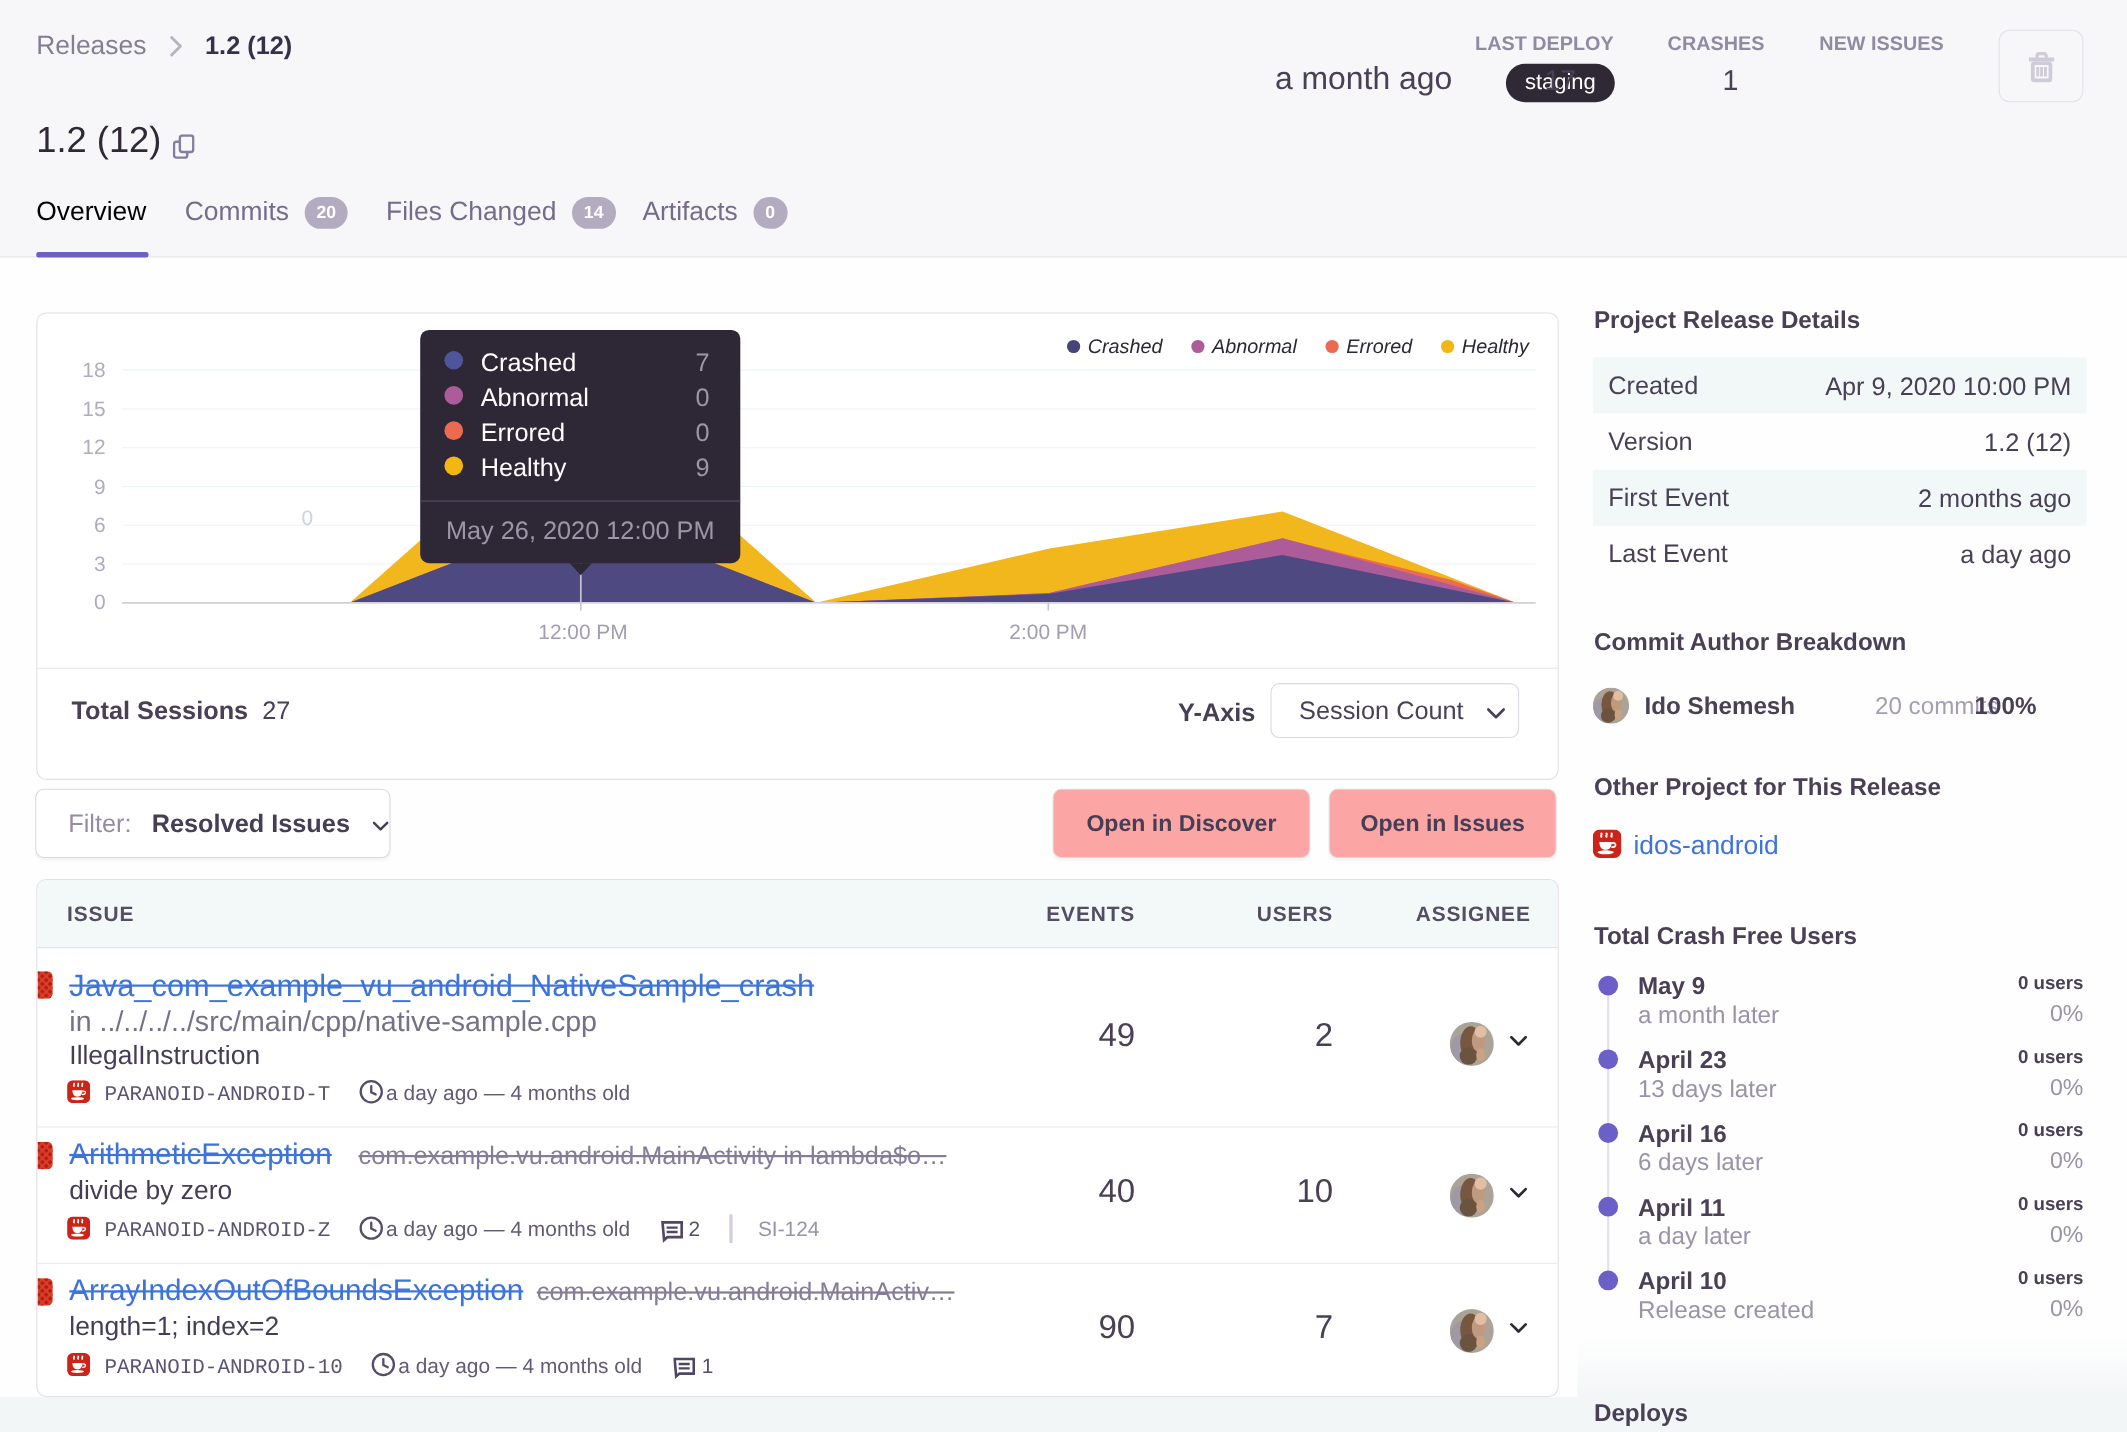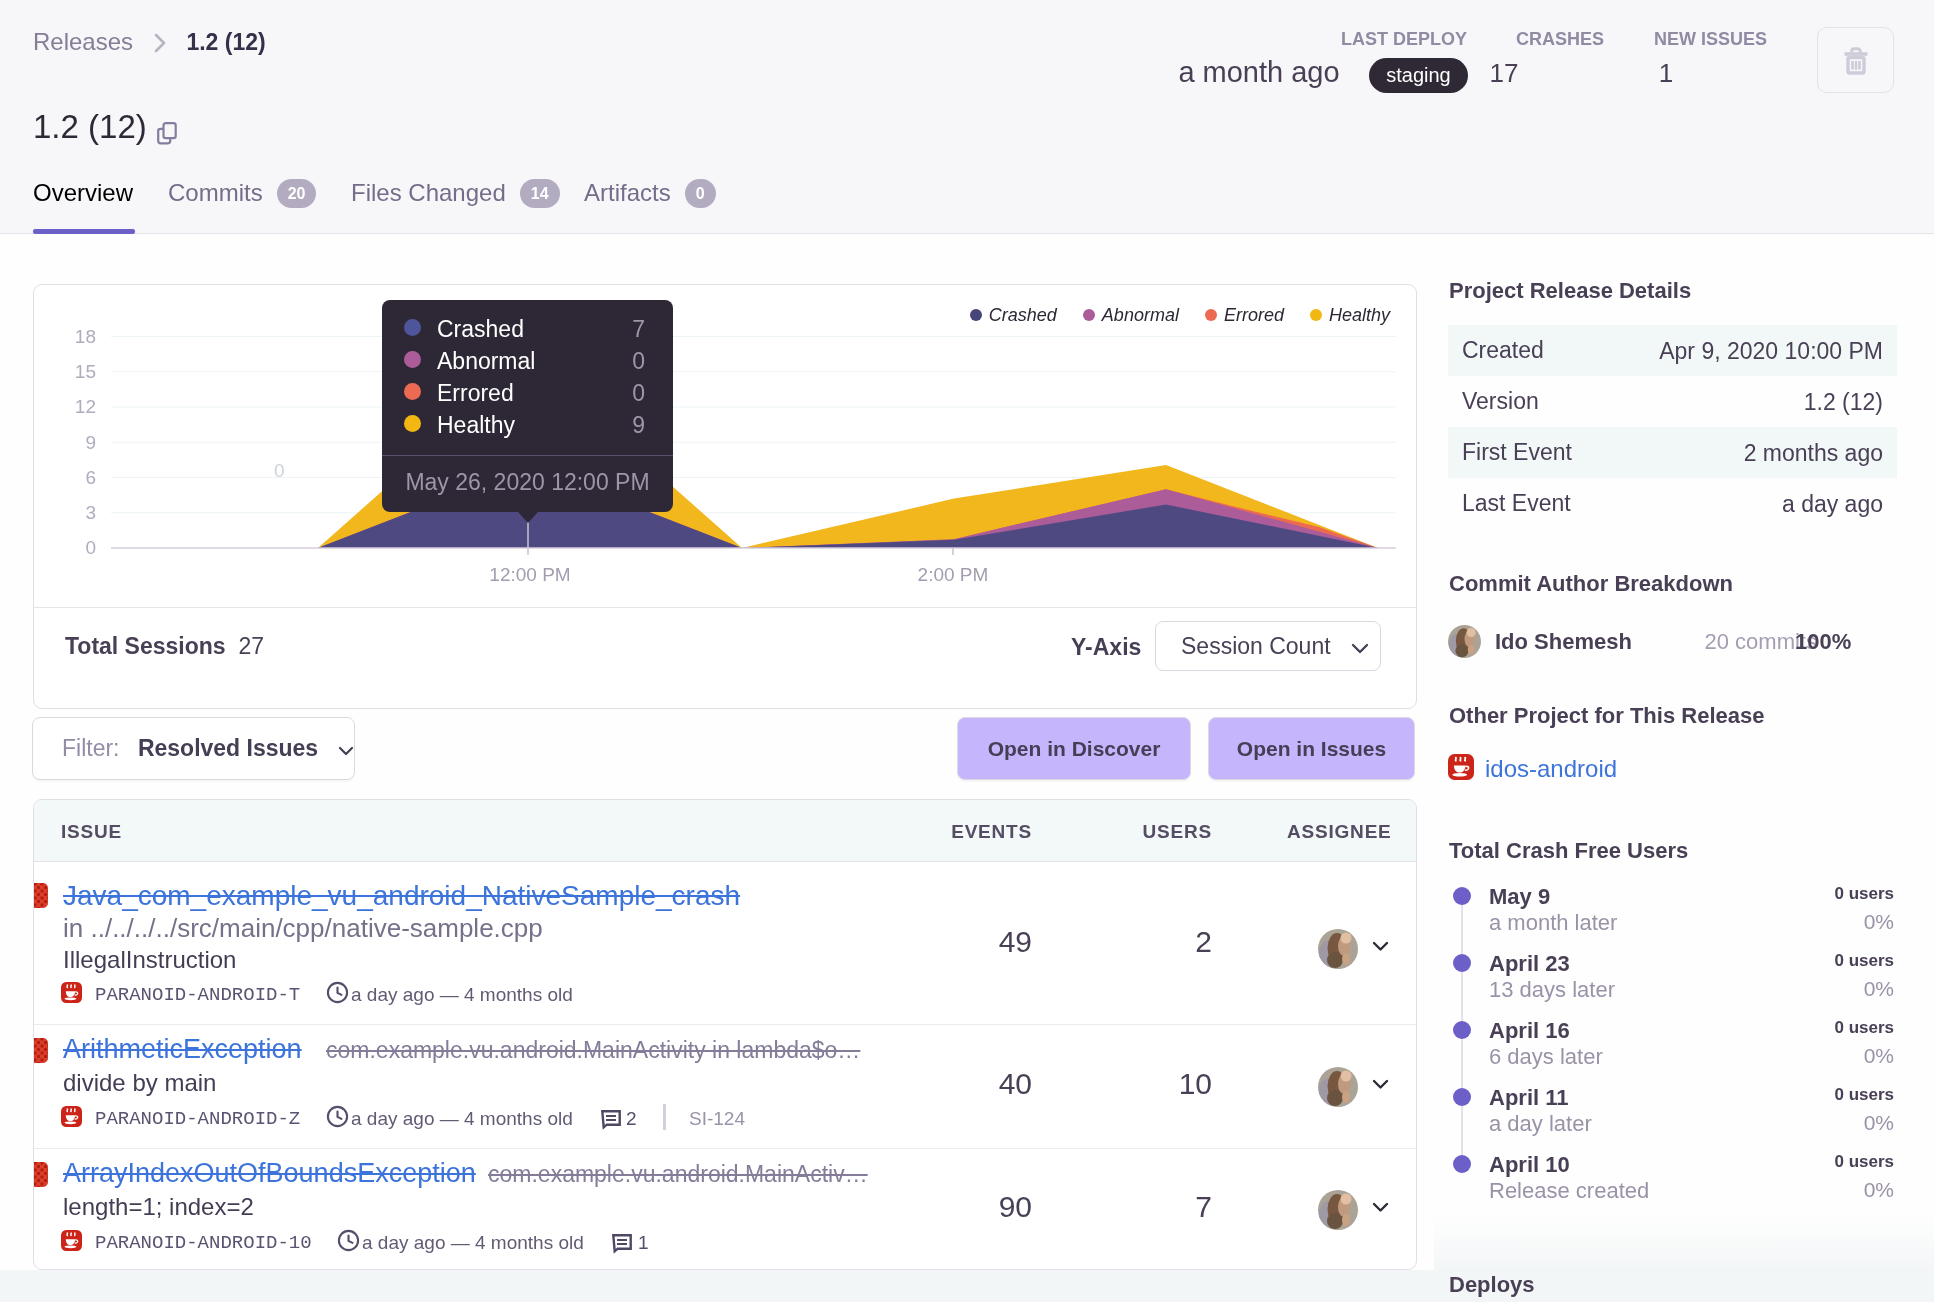--- a/index.html
+++ b/index.html
@@ -11,21 +11,21 @@
   position:relative;
   overflow:hidden;
 }
 .abs { position:absolute; }
 .bold { font-weight:bold; }
 .hdrband { left:0; top:0; width:1934px; height:233px; background:#f7f7f9; }
 .crumb { left:33px; top:28px; font-size:24px; color:#857d96; }
 .crumb .cur { color:#37304a; font-weight:bold; font-size:23px; }
 .h1 { left:33px; top:108px; font-size:33px; color:#2f2936; }
 .statlbl { top:29px; font-size:18px; font-weight:bold; color:#918aa3; text-align:right; }
-.statval { top:58px; font-size:26px; color:#494056; text-align:center; }
+.statval { top:58px; font-size:26px; color:#494056; text-align:left; }
 .pill { left:1369px; top:58px; width:99px; height:35px; background:#2f2936; border-radius:18px; color:#fff; font-size:20px; text-align:center; line-height:34px; }
 .trashbtn { left:1817px; top:27px; width:77px; height:66px; border:1px solid #e4e1e9; border-radius:10px; }
 .tab { top:179px; font-size:24px; color:#756c8a; }
 .tab.active { color:#000000; }
 .badge { display:inline-block; background:#b3acc1; color:#fff; font-size:16px; font-weight:bold; border-radius:15px; height:29px; line-height:29px; padding:0 11px; vertical-align:2px; margin-left:14px; }
 .tabline { left:0; top:233px; width:1934px; height:1px; background:#e6e3ea; }
 .tabunderline { left:33px; top:229px; width:102px; height:5px; background:#6c5fc7; border-radius:2px; }
 .card { background:#fff; border:1px solid #e2dee6; border-radius:9px; }
 .chartcard { left:33px; top:284px; width:1384px; height:425px; }
 .legend { right:26px; top:20px; font-size:18px; color:#2c2734;font-style:italic; }
@@ -34,21 +34,21 @@
 .tooltip { left:348px; top:15px; width:291px; height:212px; background:#2e2836; border-radius:8px; color:#fff; z-index:5; }
 .tooltip .row { position:absolute; left:22px; right:28px; height:24px; font-size:23px; }
 .tooltip .dot { position:absolute; left:0; top:3px; width:17px; height:17px; border-radius:50%; }
 .tooltip .lb { position:absolute; left:33px; top:0; }
 .tooltip .vl { position:absolute; right:0; top:0; color:#9d96a8; }
 .tooltip .sep { position:absolute; left:0; top:155px; width:291px; height:1px; background:#57506a; }
 .tooltip .date { position:absolute; left:0; top:169px; width:291px; text-align:center; font-size:23px; color:#9d96a8; }
 .tooltip .ptr { position:absolute; left:136px; top:212px; width:0; height:0; border-left:10px solid transparent; border-right:10px solid transparent; border-top:11px solid #2e2836; }
 .chartbottom { left:0px; top:322px; width:1382px; height:102px; border-top:1px solid #e6e3ea; }
 .ycombo { left:1121px; top:13px; width:226px; height:50px; border:1px solid #dcd8e1; border-radius:8px; font-size:23px; color:#494056; line-height:48px; padding-left:25px; }
-.btn { background:#c4b5fd; border:1px solid #dcd8e1; border-radius:8px; font-size:21px; font-weight:bold; color:#453e55; text-align:center; line-height:61px; height:63px; box-shadow:0 2px 1px rgba(0,0,0,0.03); }
+.btn { background:#fca5a5; border:1px solid #dcd8e1; border-radius:8px; font-size:21px; font-weight:bold; color:#453e55; text-align:center; line-height:61px; height:63px; box-shadow:0 2px 1px rgba(0,0,0,0.03); }
 .filterbox { left:32px; top:717px; width:323px; height:63px; background:#fff; border:1px solid #dcd8e1; border-radius:8px; font-size:23px; line-height:61px; box-shadow:0 2px 1px rgba(0,0,0,0.03); }
 .tablecard { left:33px; top:799px; width:1384px; height:471px; overflow:hidden; }
 .thead { left:0; top:0; width:1382px; height:62px; background:#f3f8f8; border-bottom:1px solid #e4e0e8; font-size:19px; font-weight:bold; color:#554d63; letter-spacing:0.8px; }
 .redtag { position:absolute; width:14px; height:25px; background-color:#dd3c28; border-radius:0 5px 5px 0; background-image:radial-gradient(circle, #aa2013 1.3px, transparent 1.9px), radial-gradient(circle, #aa2013 1.3px, transparent 1.9px); background-size:7px 7px, 7px 7px; background-position:1px 1px, 4.5px 4.5px; }
 .ilink { color:#3d74db; text-decoration:line-through; font-size:27px; }
 .iculp { color:#847c98; text-decoration:line-through; font-size:23px; }
 .isub { color:#77708a; font-size:26px; }
 .imsg { color:#443d54; font-size:24px; }
 .mono { font-family:"Liberation Mono", monospace; font-size:19px; color:#5b5371; }
 .meta { font-size:19px; color:#635a74; }
@@ -247,21 +247,21 @@
       </g>
     </svg>
   <svg class="abs" style="left:1338px; top:141px;" width="17" height="11" viewBox="0 0 17 11">
       <path d="M2 2 L8.5 8.5 L15 2" fill="none" stroke="#2f2936" stroke-width="2.4" stroke-linecap="round" stroke-linejoin="round"></path>
     </svg>
   <div class="abs" style="left:0; top:224px; width:1382px; height:1px; background:#ece9f0;"></div>
 
   <div class="redtag" style="left:0px; top:238px;"></div>
   <div class="abs ilink" style="left:29px; top:234px;">ArithmeticException</div>
   <div class="abs iculp" style="left:292px; top:237px;">com.example.vu.android.MainActivity in lambda$o…</div>
-  <div class="abs imsg" style="left:29px; top:269px;">divide by main</div>
+  <div class="abs imsg" style="left:29px; top:269px;">divide by zero</div>
   <svg class="abs" style="left:27px; top:306px;" width="21" height="21" viewBox="0 0 24 24">
       <rect width="24" height="24" rx="6" fill="#cc2418"></rect>
       <g fill="none" stroke="#fff" stroke-width="1.7" stroke-linecap="round">
         <path d="M7.2 3.4 c1 .9 -1 1.7 0 2.8"></path>
         <path d="M11.5 3.4 c1 .9 -1 1.7 0 2.8"></path>
         <path d="M15.8 3.4 c1 .9 -1 1.7 0 2.8"></path>
       </g>
       <path d="M5.5 10.5 h10.5 c0 4.2 -2.1 6.6 -5.25 6.6 s-5.25 -2.4 -5.25 -6.6 z" fill="#fff"></path>
       <path d="M16 11.5 c2.4 -.5 3.3 .6 3 1.8 c-.3 1.3 -1.6 1.8 -3.4 1.6" fill="none" stroke="#fff" stroke-width="1.5"></path>
       <ellipse cx="10.8" cy="19.2" rx="6.8" ry="1.6" fill="#fff"></ellipse>

